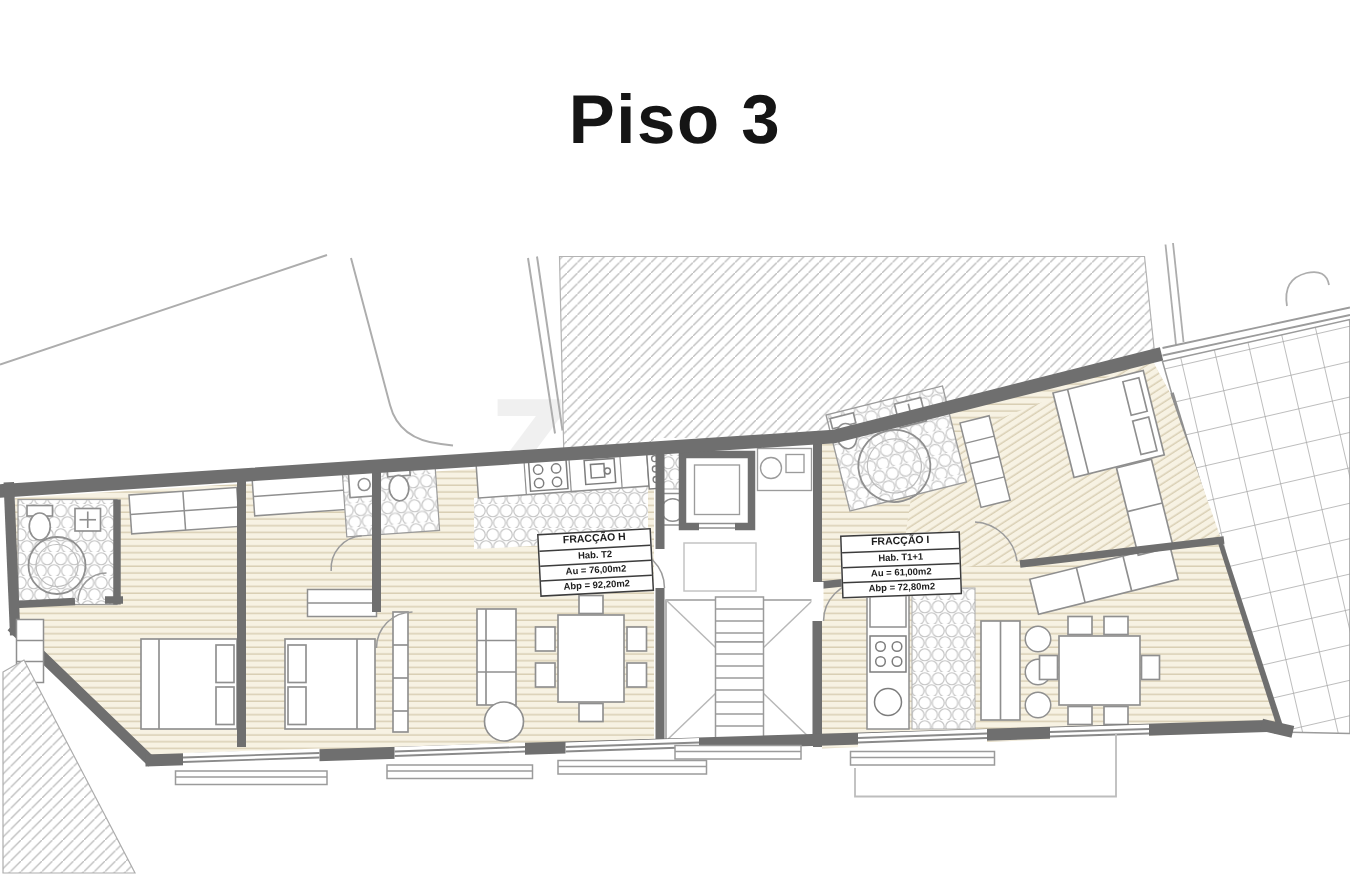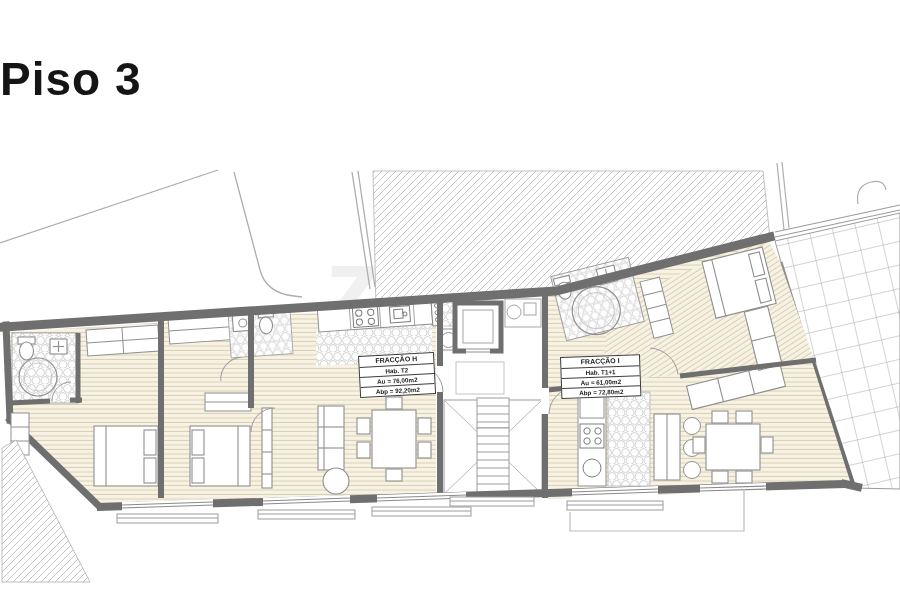--- a/index.html
+++ b/index.html
@@ -1,18 +1,18 @@
 <!DOCTYPE html>
 <html><head>
 <meta charset="utf-8">
 <style>
   html,body{margin:0;padding:0;background:#fff;}
   .stage{position:relative;width:900px;height:597px;background:#fff;overflow:hidden;
          font-family:"Liberation Sans",sans-serif;}
-  .page-title{position:absolute;left:0;top:52px;width:100%;text-align:left;
+  .page-title{position:absolute;left:0;top:52px;width:100%;text-align:center;
               font-size:46px;font-weight:700;color:#151515;letter-spacing:1px;}
   .watermark{position:absolute;left:325px;top:222px;font-size:112px;font-weight:600;
              color:#8f8f8f;opacity:0.13;letter-spacing:4px;user-select:none;}
   svg{position:absolute;left:0;top:0;}
   .unit-label{position:absolute;background:#fff;border:1.3px solid #3c3c3c;text-align:center;
               color:#1d1d1d;transform-origin:top left;box-sizing:border-box;}
   .unit-label .t{font-size:7px;font-weight:700;line-height:10px;white-space:nowrap;padding:0 2px;}
   .unit-label .r{border-top:1px solid #3c3c3c;font-size:6.3px;font-weight:700;line-height:9px;
                  white-space:nowrap;padding:0 2px;}
   .lab-left{left:358px;top:356px;width:76px;transform:rotate(-3deg);}

